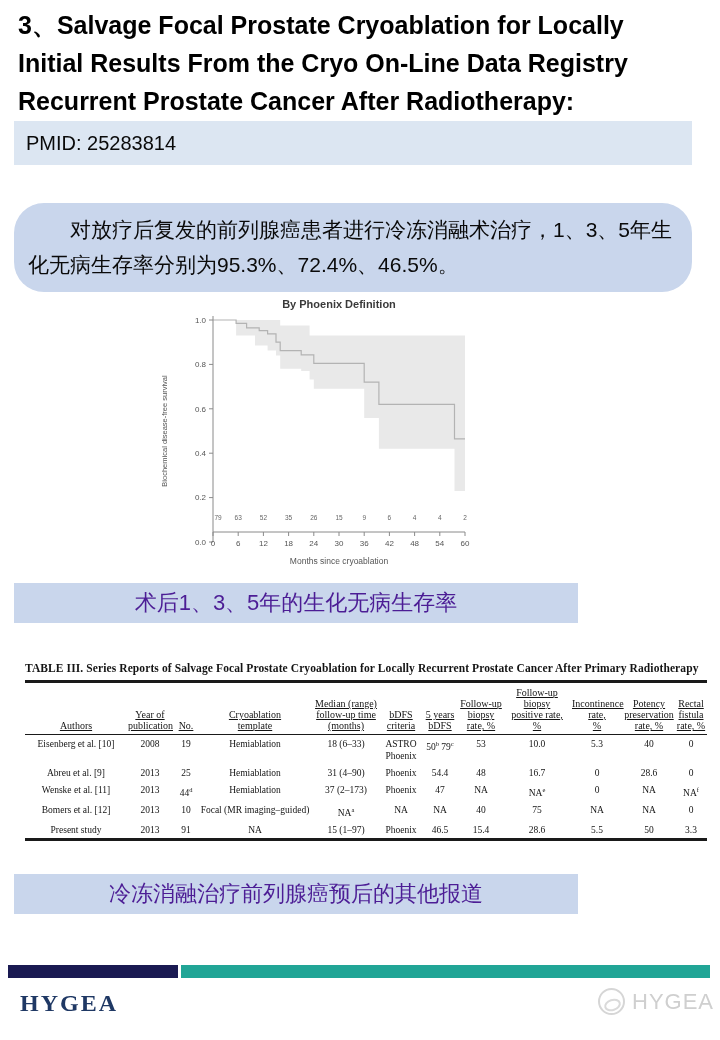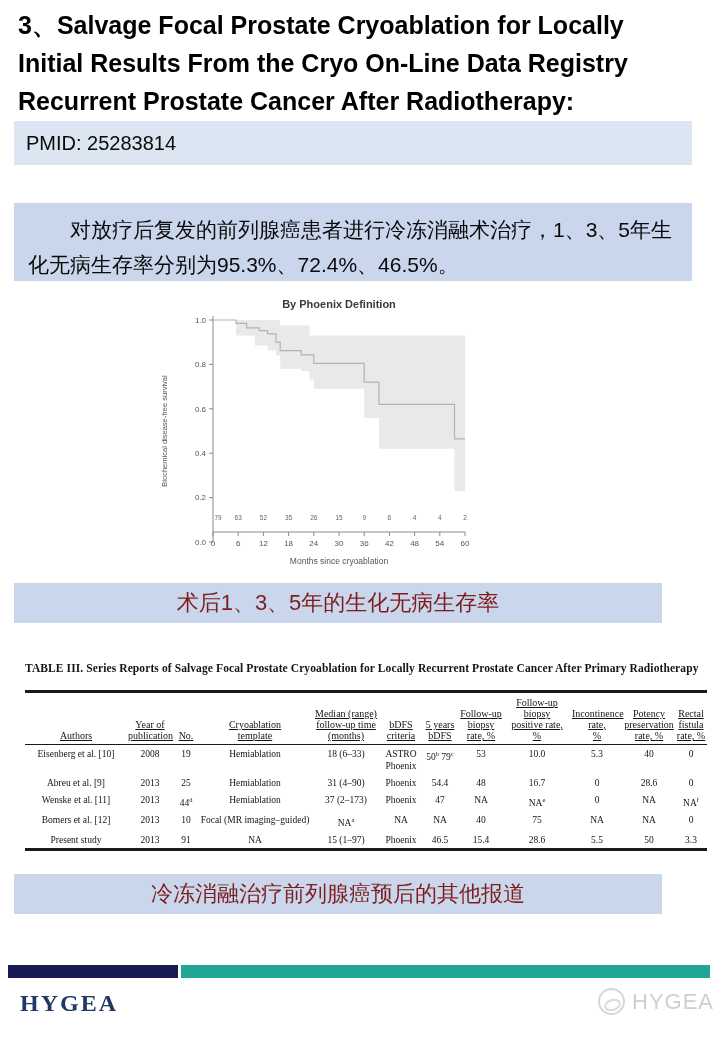--- a/index.html
+++ b/index.html
@@ -10,35 +10,35 @@
   .title { position:absolute; left:18px; top:6px; width:694px;
            font-weight:700; font-size:25px; line-height:38px; color:#000000;
            letter-spacing:0px; }
   .title div { white-space:nowrap; }
 
   .journal-bar { position:absolute; left:14px; top:121px; width:678px; height:44px;
                  background:#dce6f2; display:flex; align-items:center;
                  justify-content:space-between; padding:0 54px 0 12px;
                  font-size:20px; color:#0a0a0a; }
 
-  .summary-box { position:absolute; left:14px; top:203px; width:678px; height:78px;
-                 background:#c9d6ec; padding:9px 6px 0 14px; }
+  .summary-box { position:absolute; left:14px; top:203px; width:678px; height:89px;
+                 background:#c9d6ec; padding:9px 6px 0 14px;border-radius:30px; }
   .summary-box p { font-size:21px; line-height:35px; text-indent:2em; color:#0a0a0a; }
 
   .chart { position:absolute; left:153px; top:292px; width:392px; height:290px; background:#fff; }
 
-  .caption { position:absolute; left:14px; width:648px; height:40px;
+  .caption { position:absolute; left:14px; width:564px; height:40px;
              background:#c9d6ec; text-align:center; font-size:22px;
-             line-height:40px; color:#7f1d1d; }
+             line-height:40px; color:#4c1d95; }
   .caption.fig { top:583px; }
   .caption.tbl { top:874px; }
 
   .table-wrap { position:absolute; left:25px; top:662px; width:682px;
                 font-family:"Liberation Serif", serif; color:#141414; }
-  .table-title { font-size:11.5px; font-weight:700; margin-bottom:16px; letter-spacing:0.1px; }
+  .table-title { font-size:11.5px; font-weight:700; margin-bottom:6px; letter-spacing:0.1px; }
   table.results { width:100%; border-collapse:collapse; table-layout:fixed;
                   border-top:3px solid #1a1a1a; border-bottom:3px solid #1a1a1a; }
   table.results th { font-weight:400; font-size:10px; line-height:11px;
                      vertical-align:bottom; text-align:center; padding:4px 1px 3px 1px;
                      border-bottom:1.5px solid #1a1a1a;text-decoration:underline; }
   table.results td { font-size:9.5px; line-height:12px; text-align:center;
                      padding:3px 1px 2px 1px; vertical-align:top; }
   table.results th.left, table.results td.left { text-align:center; }
   table.results sup { font-size:6.5px; }
   col.c1{width:102px} col.c2{width:46px} col.c3{width:26px} col.c4{width:112px}

